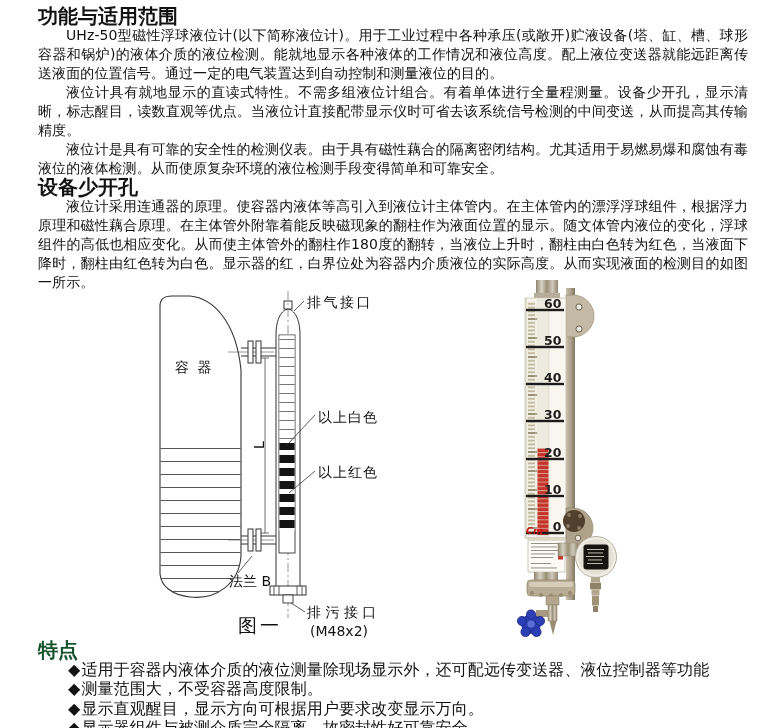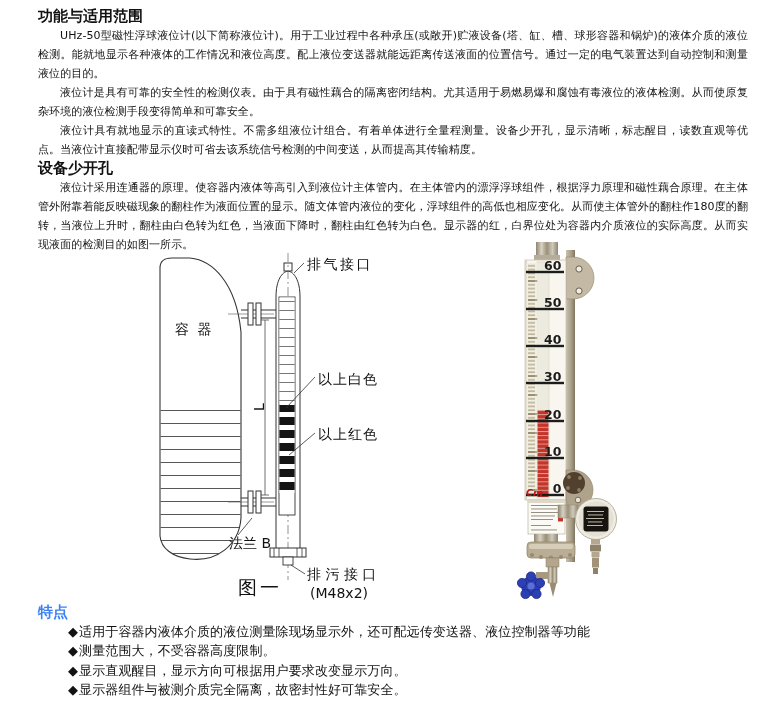--- a/index.html
+++ b/index.html
@@ -5,48 +5,48 @@
   html,body{margin:0;padding:0;}
   body{
     width:778px;height:728px;
     background:#ffffff;
     font-family:"DejaVu Sans","Liberation Sans",sans-serif;
     color:#121212;
     overflow:hidden;
   }
   .doc{padding:7px 30px 0 38px;}
   .sec-heading{
-    font-size:15px;font-weight:bold;line-height:19px;margin:0;
+    font-size:20px;font-weight:bold;line-height:19px;margin:0;
   }
   .para{
-    font-size:11px;line-height:19px;margin:0;
+    font-size:14px;line-height:19px;margin:0;
     text-align:justify;text-indent:2em;letter-spacing:.1px;
   }
   .figure-area{position:relative;height:349px;}
   .diagram-svg{position:absolute;left:108px;top:-6px;}
   .photo-svg{position:absolute;left:465px;top:-12px;}
   .bullets{margin:0;}
   .bullet{
-    font-size:13px;line-height:19.3px;padding-left:30px;
+    font-size:16px;line-height:19.3px;padding-left:30px;
     letter-spacing:.1px;white-space:nowrap;
   }
   .bullet .marker{margin-right:1px;}
   svg text{font-family:"DejaVu Sans","Liberation Sans",sans-serif;}
   .dlabel{font-size:14px;fill:#111;}
   .scale-num{font-size:12.5px;font-weight:bold;fill:#1b1b1b;}
 </style>
 </head>
 <body>
 
 <div class="doc">
 
   <h1 class="sec-heading">功能与适用范围</h1>
   <p class="para">UHz-50型磁性浮球液位计(以下简称液位计)。用于工业过程中各种承压(或敞开)贮液设备(塔、缸、槽、球形容器和锅炉)的液体介质的液位检测。能就地显示各种液体的工作情况和液位高度。配上液位变送器就能远距离传送液面的位置信号。通过一定的电气装置达到自动控制和测量液位的目的。</p>
+  <p class="para">液位计具有就地显示的直读式特性。不需多组液位计组合。有着单体进行全量程测量。设备少开孔，显示清晰，标志醒目，读数直观等优点。当液位计直接配带显示仪时可省去该系统信号检测的中间变送，从而提高其传输精度。</p>
   <p class="para">液位计是具有可靠的安全性的检测仪表。由于具有磁性藕合的隔离密闭结构。尤其适用于易燃易爆和腐蚀有毒液位的液体检测。从而使原复杂环境的液位检测手段变得简单和可靠安全。</p>
-  <p class="para">液位计具有就地显示的直读式特性。不需多组液位计组合。有着单体进行全量程测量。设备少开孔，显示清晰，标志醒目，读数直观等优点。当液位计直接配带显示仪时可省去该系统信号检测的中间变送，从而提高其传输精度。</p>
 
   <h1 class="sec-heading">设备少开孔</h1>
   <p class="para">液位计采用连通器的原理。使容器内液体等高引入到液位计主体管内。在主体管内的漂浮浮球组件，根据浮力原理和磁性藕合原理。在主体管外附靠着能反映磁现象的翻柱作为液面位置的显示。随文体管内液位的变化，浮球组件的高低也相应变化。从而使主体管外的翻柱作180度的翻转，当液位上升时，翻柱由白色转为红色，当液面下降时，翻柱由红色转为白色。显示器的红，白界位处为容器内介质液位的实际高度。从而实现液面的检测目的如图一所示。</p>
 
   <div class="figure-area">
 
     <svg class="diagram-svg" width="235" height="358" viewBox="0 0 235 358">
       <defs>
         <path id="vesselPath" d="M14 288 L14 20 Q14 10 26 10 L44 10 C66 12 90 34 95 84 L95 270 C93 298 70 314 44 311 C26 309 15 300 14 288 Z"></path>
         <clipPath id="vclip">
@@ -234,21 +234,21 @@
       <rect x="84" y="283" width="16" height="0.9" fill="#cfcabb"></rect>
 
       <rect x="88" y="297" width="9" height="5" fill="#b3a78f"></rect>
       <rect x="87" y="302.5" width="11" height="7" rx="1" fill="#8f8268"></rect>
       <rect x="88.5" y="310" width="8" height="5" fill="#b3a78f"></rect>
       <rect x="89" y="315.5" width="7" height="10" fill="#a29378"></rect>
       <rect x="90" y="326" width="5" height="6" fill="#8f8268"></rect>
     </svg>
   </div>
 
-  <h1 class="sec-heading" style="color: #3b82f6;">特点</h1>
+  <h1 class="sec-heading" style="color: #14532d;">特点</h1>
   <div class="bullets">
     <div class="bullet"><span class="marker">◆</span><span>适用于容器内液体介质的液位测量除现场显示外，还可配远传变送器、液位控制器等功能</span></div>
     <div class="bullet"><span class="marker">◆</span><span>测量范围大，不受容器高度限制。</span></div>
     <div class="bullet"><span class="marker">◆</span><span>显示直观醒目，显示方向可根据用户要求改变显示万向。</span></div>
     <div class="bullet"><span class="marker">◆</span><span>显示器组件与被测介质完全隔离，故密封性好可靠安全。</span></div>
 
   </div>
 </div>
 
 </body></html>

